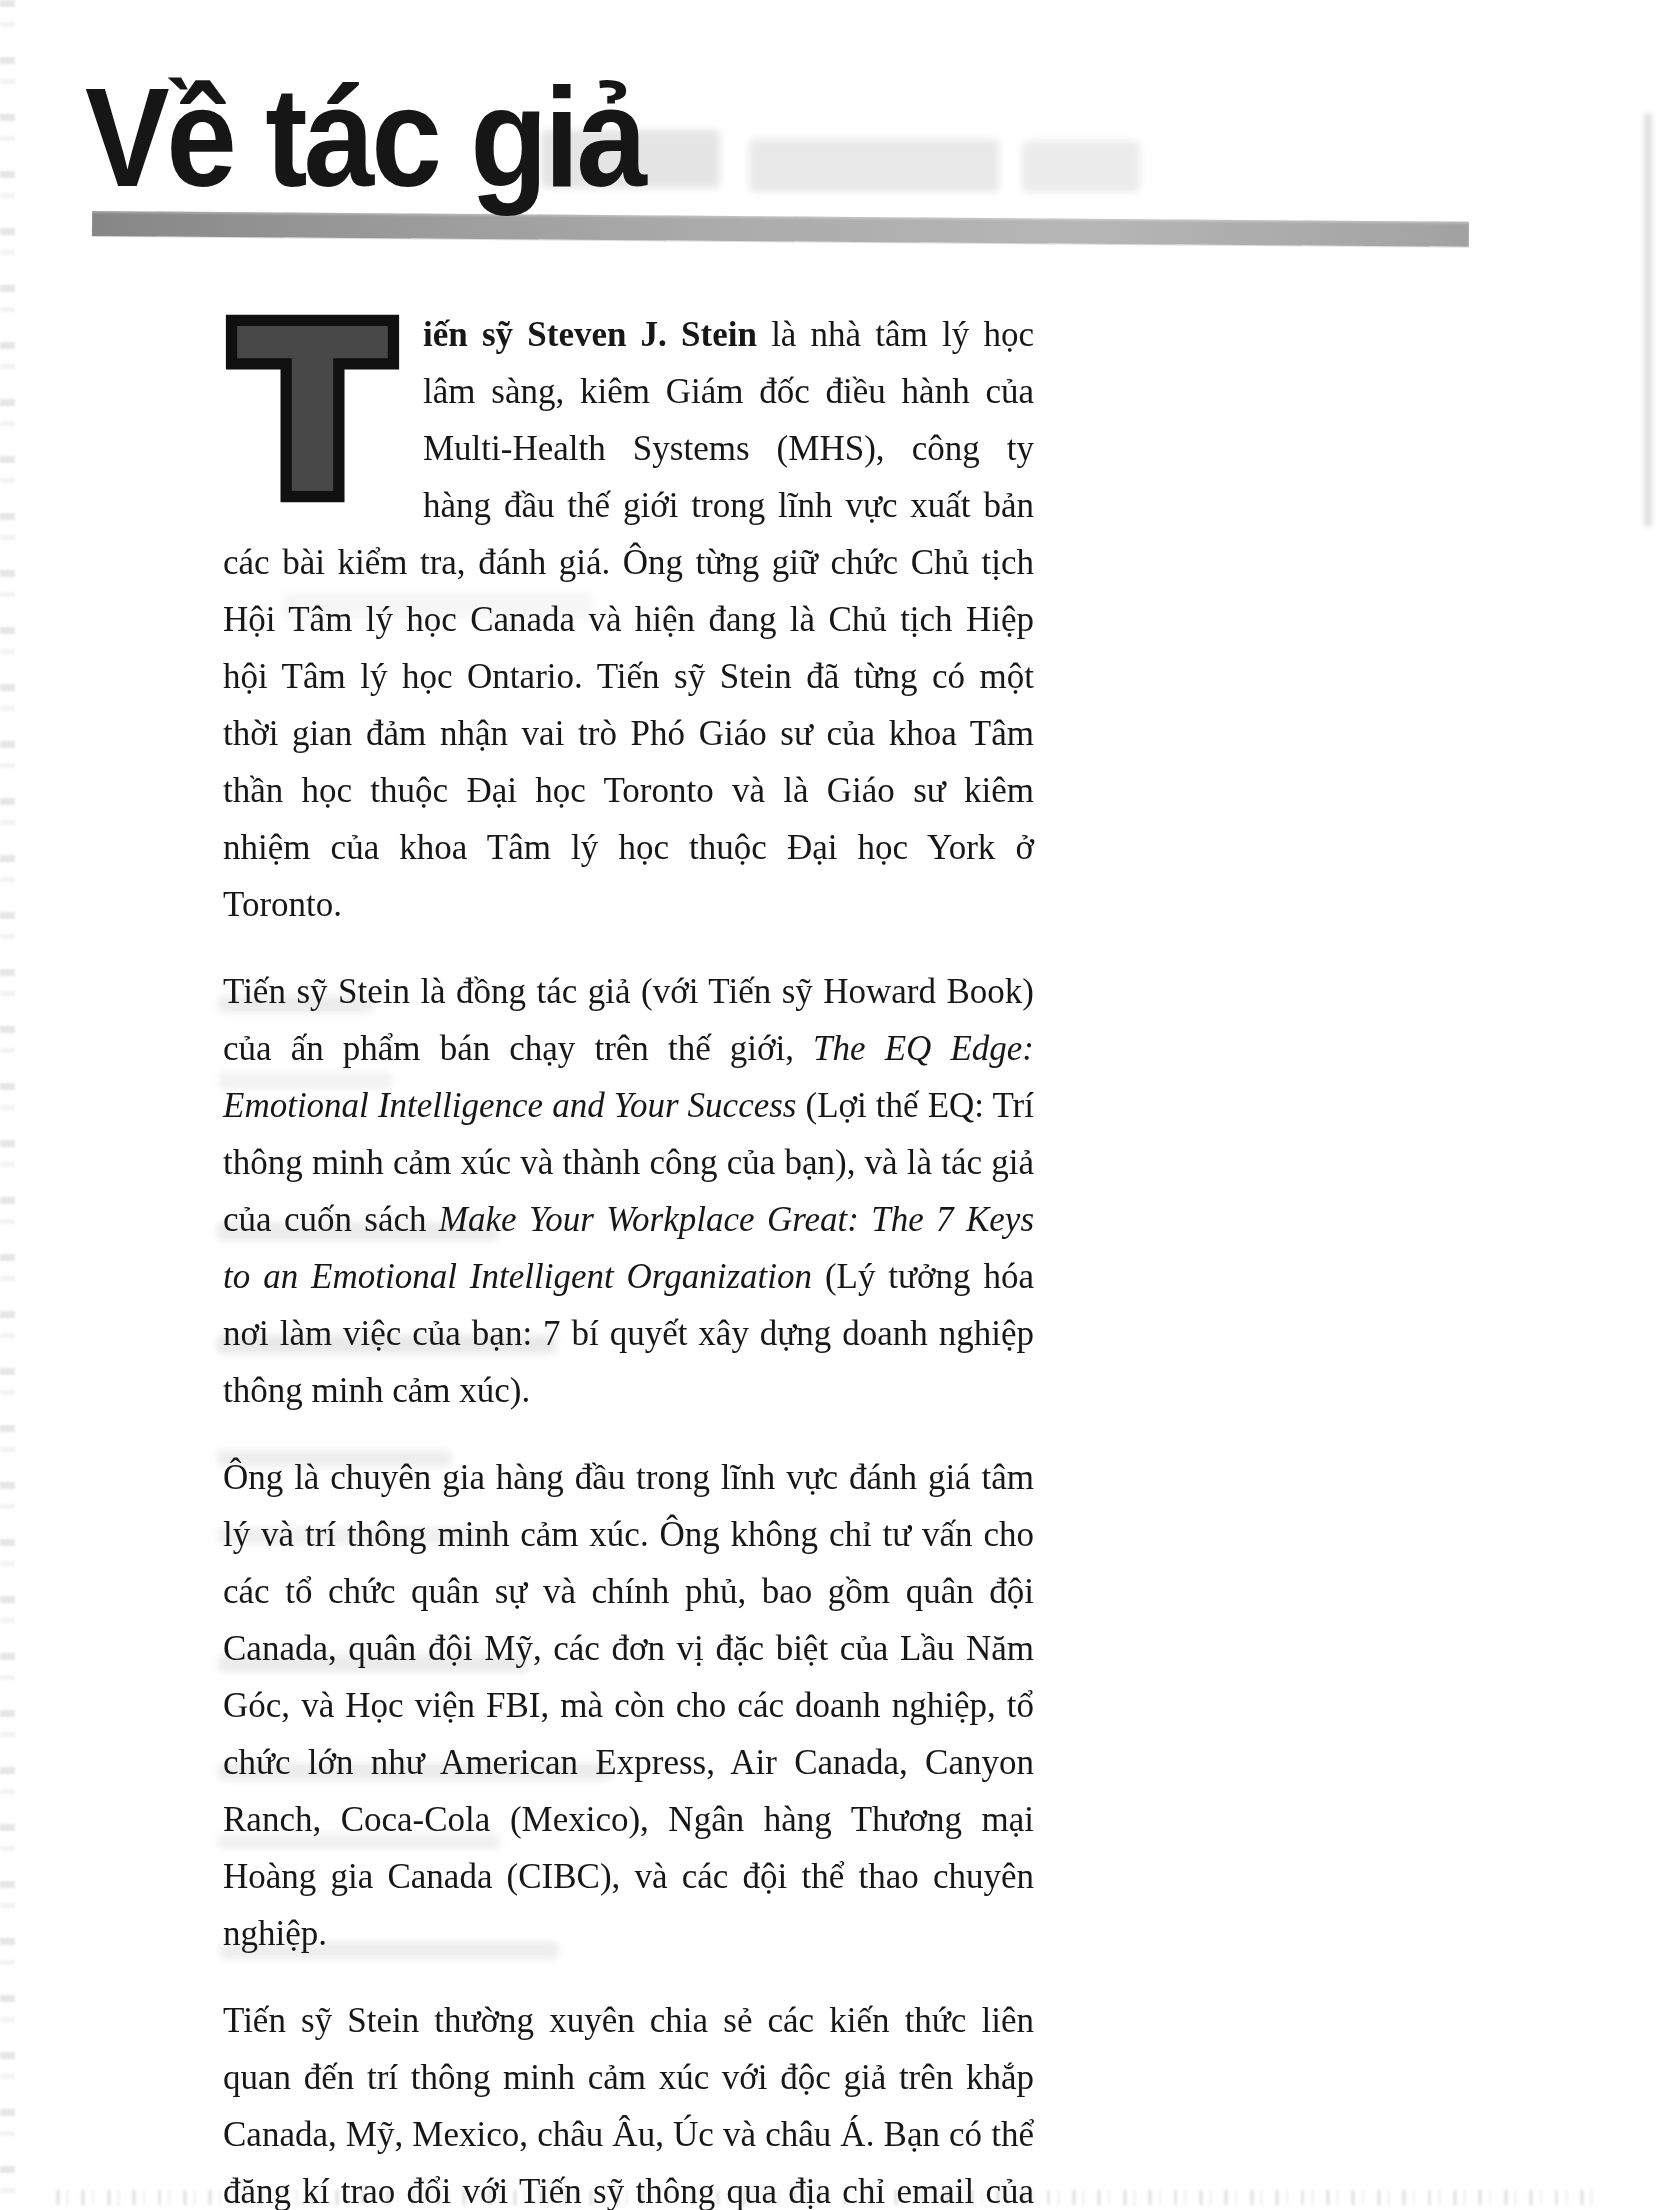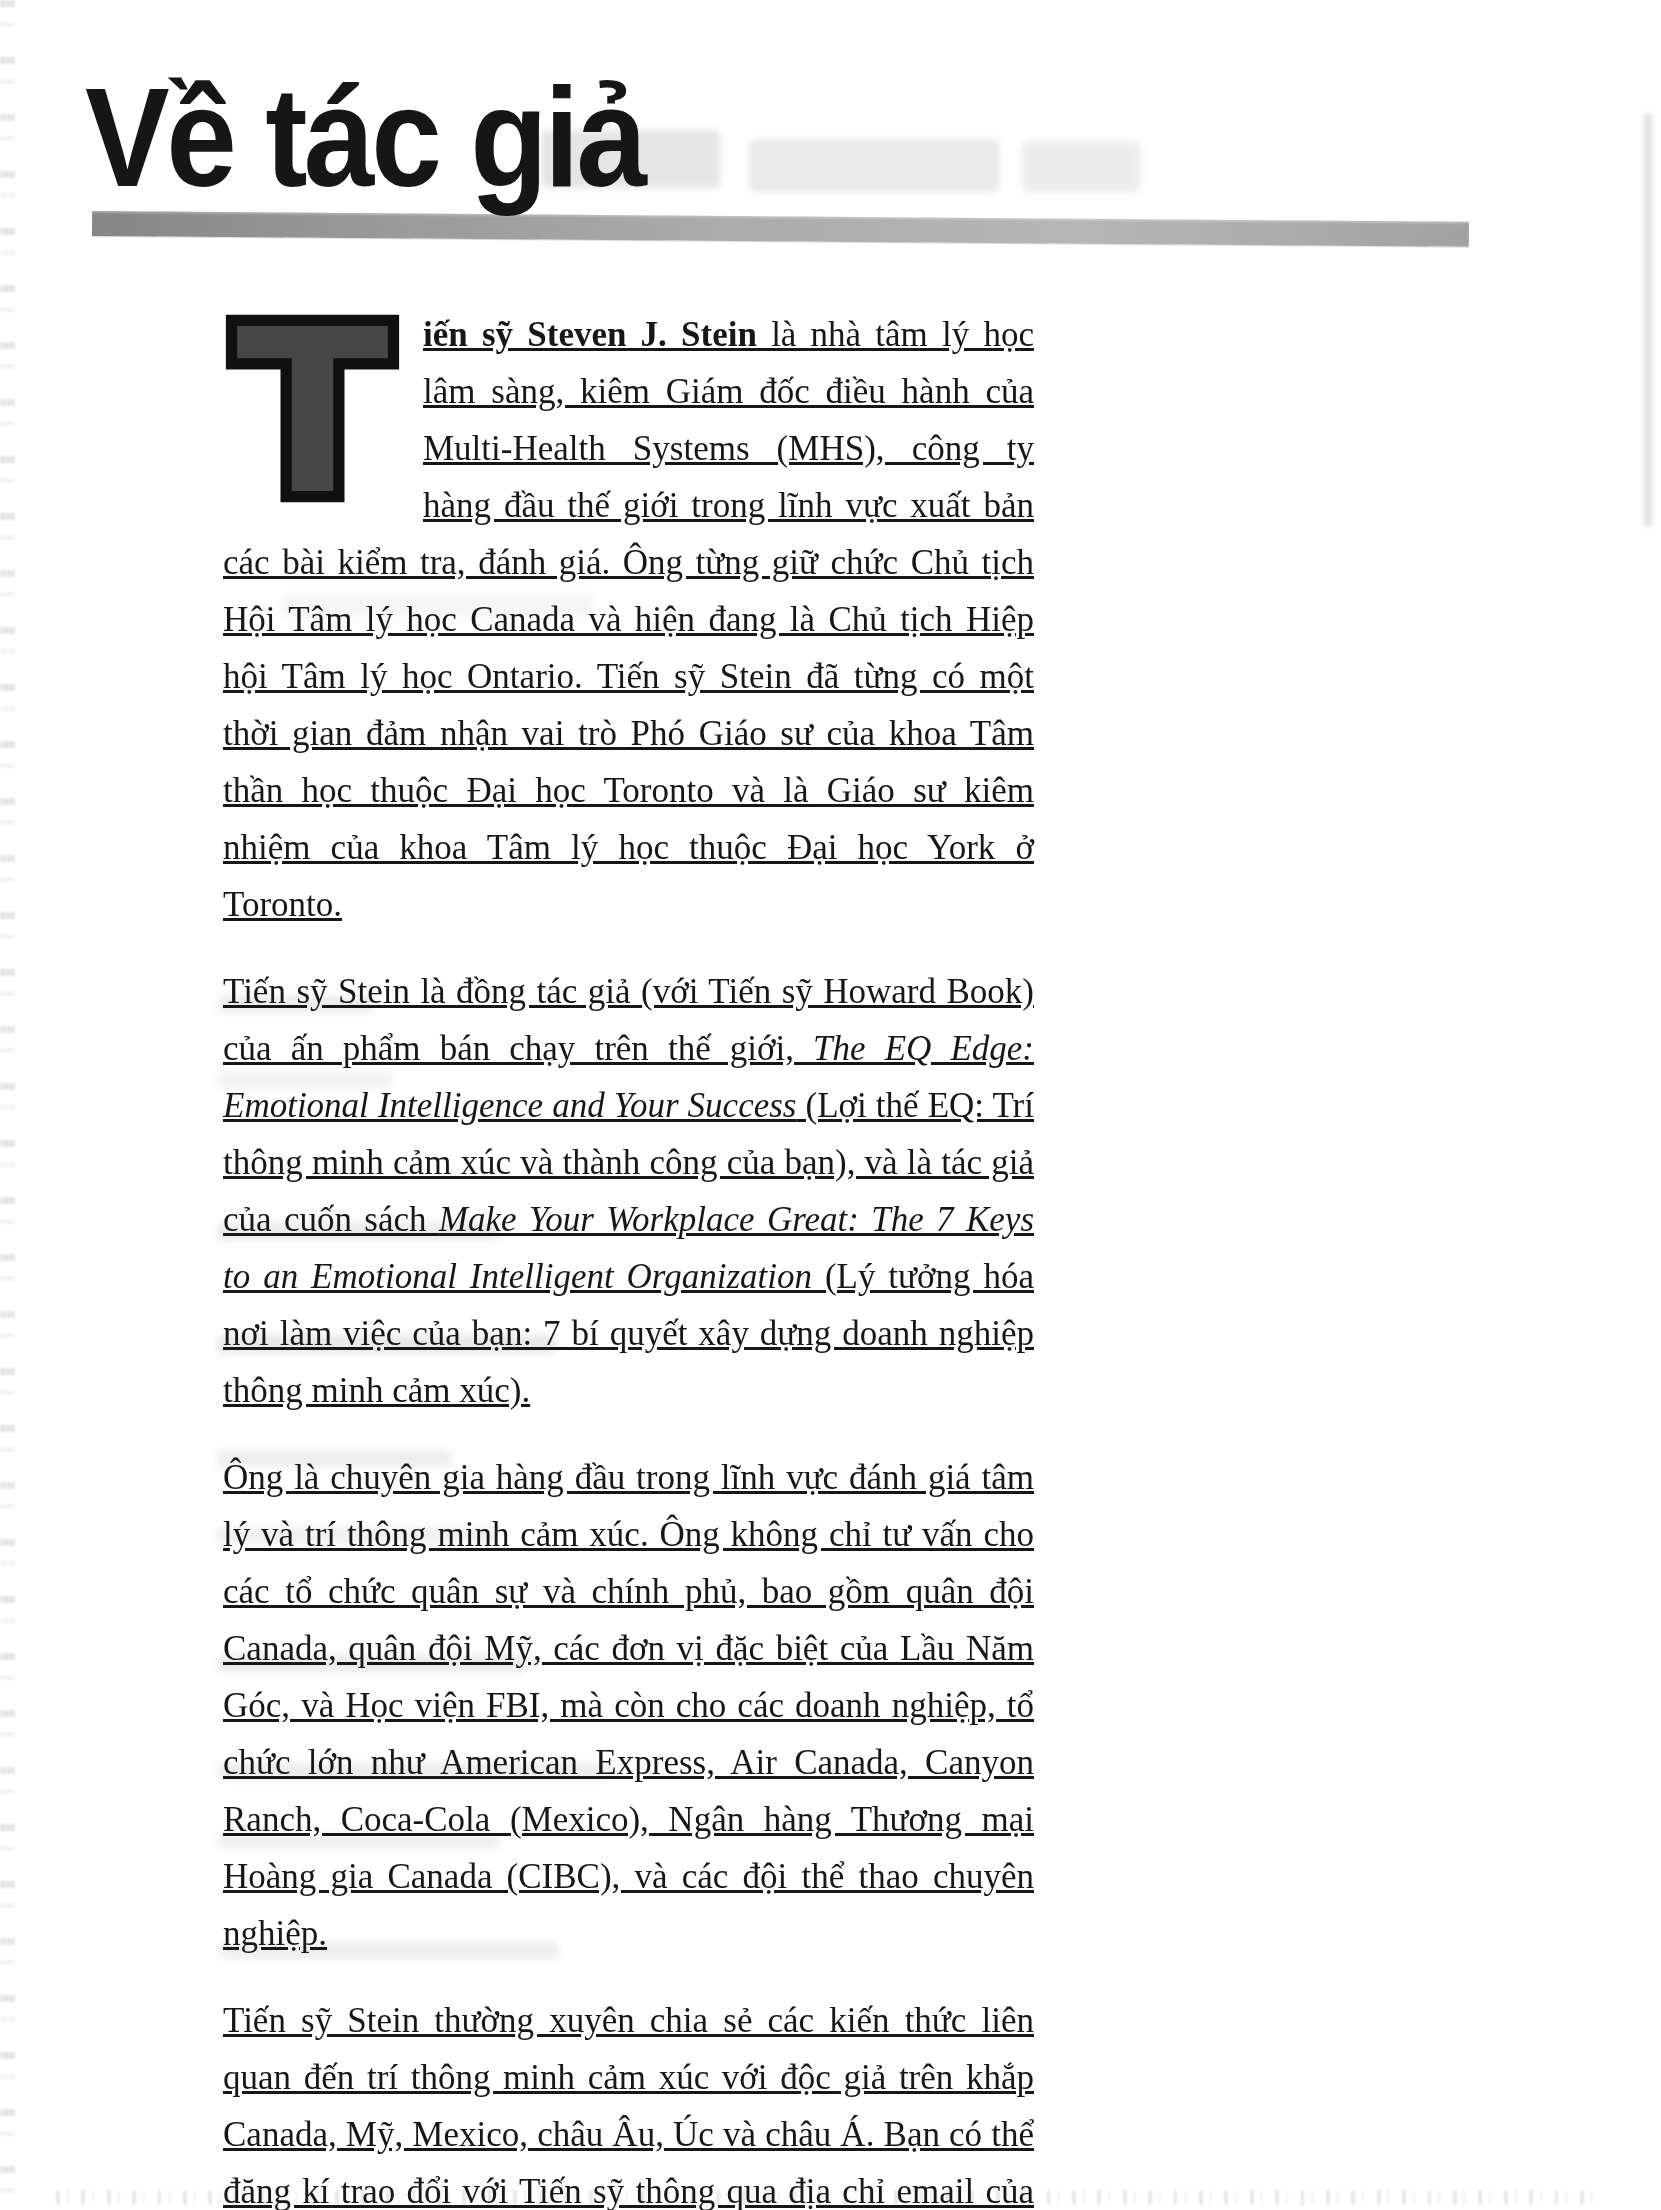--- a/index.html
+++ b/index.html
@@ -60,21 +60,21 @@
   .g11{left:218px;top:1655px;width:311px;height:17px;background:rgba(70,70,70,.11);}
   .g12{left:218px;top:1763px;width:395px;height:17px;background:rgba(70,70,70,.10);}
   .g13{left:218px;top:1834px;width:282px;height:15px;background:rgba(70,70,70,.08);}
   .g14{left:220px;top:1942px;width:339px;height:17px;background:rgba(70,70,70,.09);}
   
   .content{
     position:absolute;left:223px;top:306px;width:827px;z-index:3;
     font-size:35px;line-height:57px;color:#171717;
     text-align:justify;
   }
-  .content p{margin:0 16px 30px 0;text-decoration:underline;}
+  .content p{margin:0 16px 30px 0;}
   .content strong{font-weight:700;}
   .content em{font-style:italic;}
   .dropcap-box{
     float:left;width:179px;height:168px;margin:5.6px 21px 0 0;
     position:relative;
   }
   .dropcap-box svg{position:absolute;left:0;top:0;overflow:visible;}
   .sr{position:absolute;width:0.9px;height:0.9px;overflow:hidden;opacity:0;}
 </style>
 </head>

